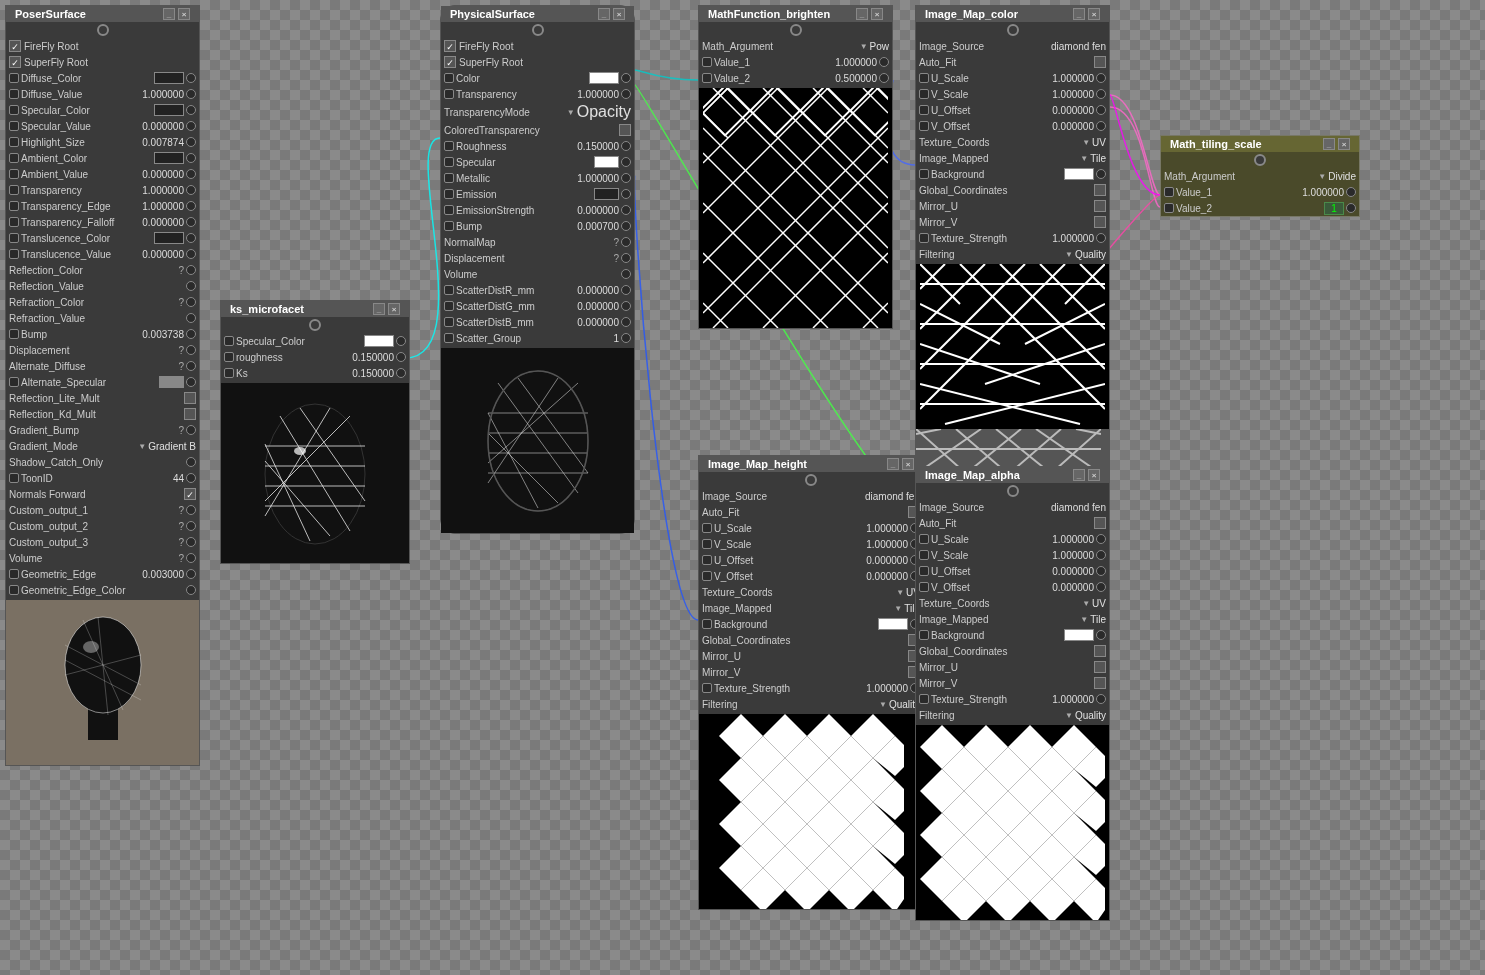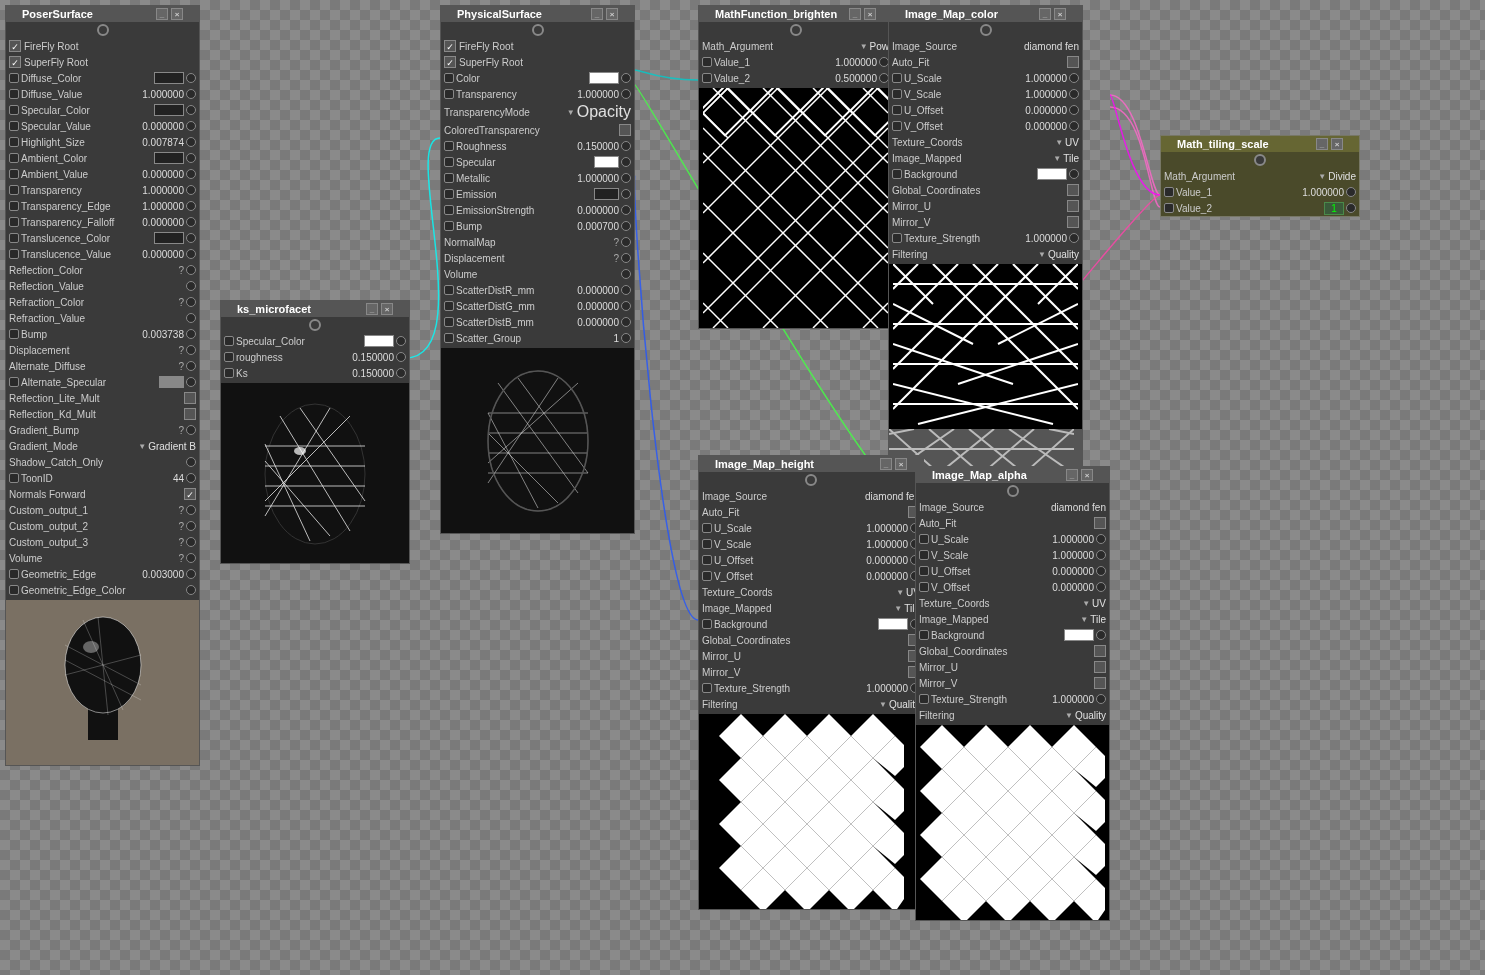--- a/index.html
+++ b/index.html
@@ -24,21 +24,21 @@
     
     .node-panel {
       position: absolute;
       background: #3a3a3a;
       border: 1px solid #555;
       min-width: 190px;
     }
 
     .node-title-bar {
       background: #555;
-      padding: 2px 16px;
+      padding: 2px 9px;
       display: flex;
       align-items: center;
       justify-content: space-between;
       font-weight: bold;
       font-size: 11px;
       color: #fff;
     }
 
     .node-title-bar .title-icons {
       display: flex;
@@ -417,21 +417,21 @@
       <line x1="12" y1="55" x2="88" y2="95" stroke="#fff" stroke-width="0.4" opacity="0.6"></line>
       <line x1="12" y1="70" x2="88" y2="50" stroke="#fff" stroke-width="0.4" opacity="0.6"></line>
       <line x1="30" y1="15" x2="70" y2="105" stroke="#fff" stroke-width="0.4" opacity="0.6"></line>
       <line x1="45" y1="12" x2="55" y2="110" stroke="#fff" stroke-width="0.4" opacity="0.6"></line>
 
       <ellipse cx="38" cy="42" rx="8" ry="6" fill="rgba(255,255,255,0.5)" opacity="0.7"></ellipse>
     </svg>
   </div>
 </div>
 
-<div class="node-panel" style="left:440px;top:5px;width:195px;">
+<div class="node-panel" style="left:440px;top:5px;width:195px;border-radius:15px;">
   <div class="node-title-bar">
     <span>PhysicalSurface</span>
     <div class="title-icons">
       <span class="node-title-btn">_</span>
       <span class="node-title-btn">×</span>
     </div>
   </div>
   <div class="node-connector-top"></div>
   <div class="node-row">
     <div class="node-checkbox checked"></div>
@@ -675,21 +675,21 @@
         <line x1="185" y1="225" x2="0" y2="40"></line>
         <line x1="175" y1="240" x2="0" y2="65"></line>
         <line x1="125" y1="240" x2="0" y2="115"></line>
         <line x1="75" y1="240" x2="0" y2="165"></line>
         <line x1="25" y1="240" x2="0" y2="215"></line>
       </g>
     </svg>
   </div>
 </div>
 
-<div class="node-panel" style="left:888px;top:5px;width:195px;">
+<div class="node-panel" style="left:915px;top:5px;width:195px;">
   <div class="node-title-bar">
     <span>Image_Map_color</span>
     <div class="title-icons">
       <span class="node-title-btn">_</span>
       <span class="node-title-btn">×</span>
     </div>
   </div>
   <div class="node-connector-top"></div>
   <div class="node-row">
     <span class="node-row-label">Image_Source</span>

